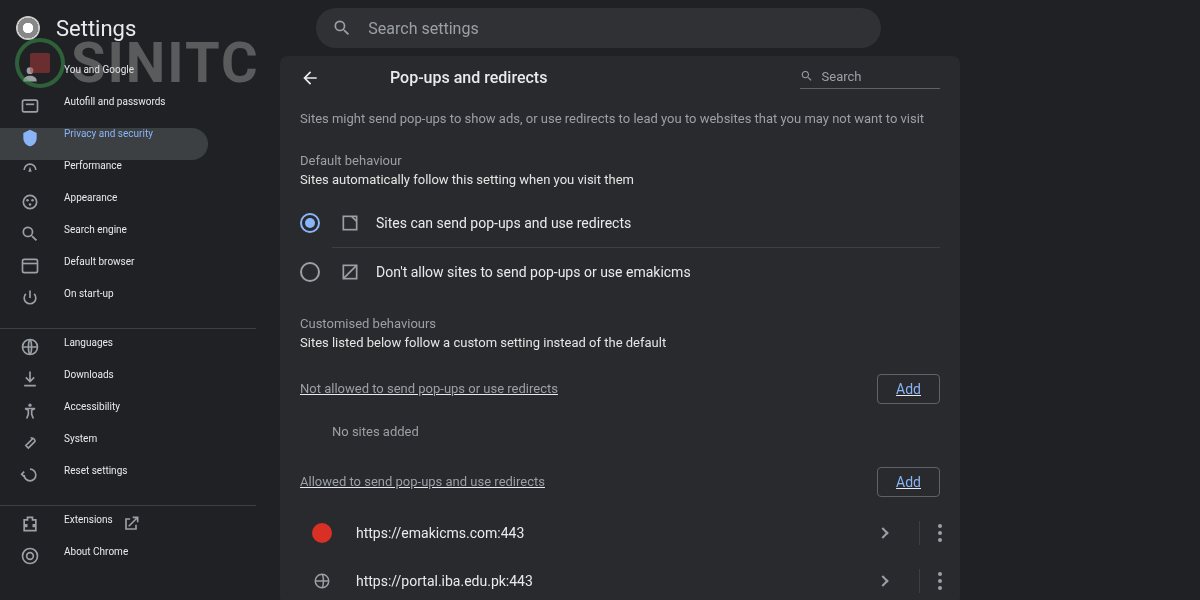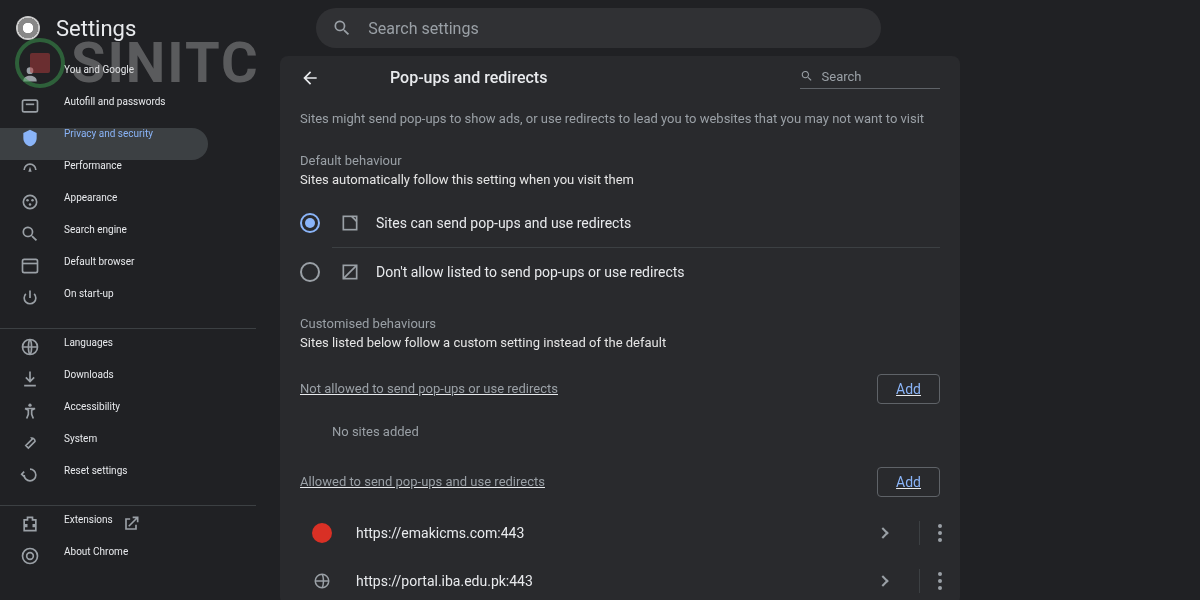--- a/index.html
+++ b/index.html
@@ -235,21 +235,21 @@
           </svg>
         <div class="option-text">Sites can send pop-ups and use redirects</div>
       </div>
       <div class="radio-divider"></div>
       <div class="radio-row">
         <div class="radio"></div>
         <svg class="option-icon" viewBox="0 0 24 24">
             <rect x="4" y="4" width="16" height="16" fill="none" stroke="#9aa0a6" stroke-width="2"></rect>
             <line x1="4" y1="20" x2="20" y2="4" stroke="#9aa0a6" stroke-width="2"></line>
           </svg>
-        <div class="option-text">Don't allow listed to send pop-ups or use redirects</div>
+        <div class="option-text">Don't allow sites to send pop-ups or use emakicms</div>
       </div>
       <div class="section-title" style="margin-top:12px">Customised behaviours</div>
       <div class="section-sub">Sites listed below follow a custom setting instead of the default</div>
       <div class="list-header">
         <div class="list-header-text">Not allowed to send pop-ups or use redirects</div>
         <button class="add-btn">Add</button>
       </div>
       <div class="empty-text">No sites added</div>
       <div class="list-header">
         <div class="list-header-text">Allowed to send pop-ups and use redirects</div>

